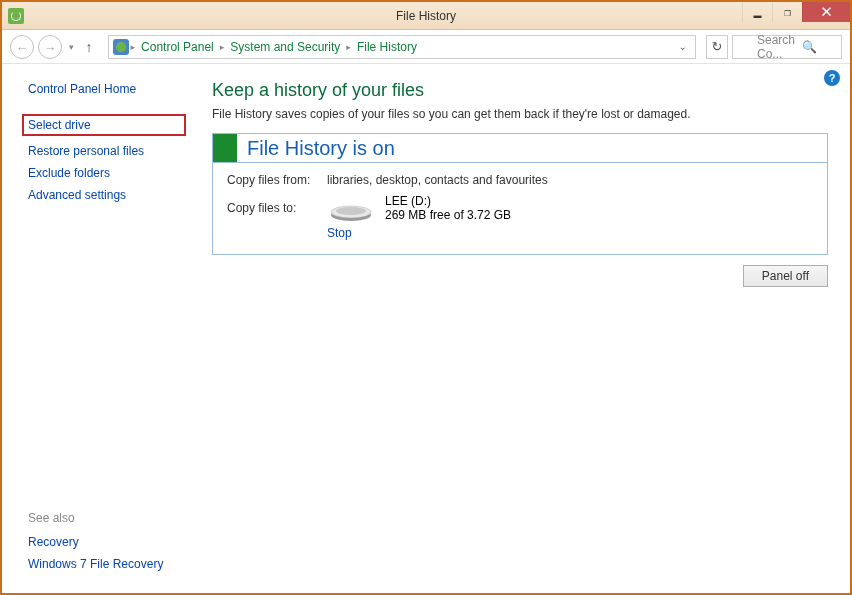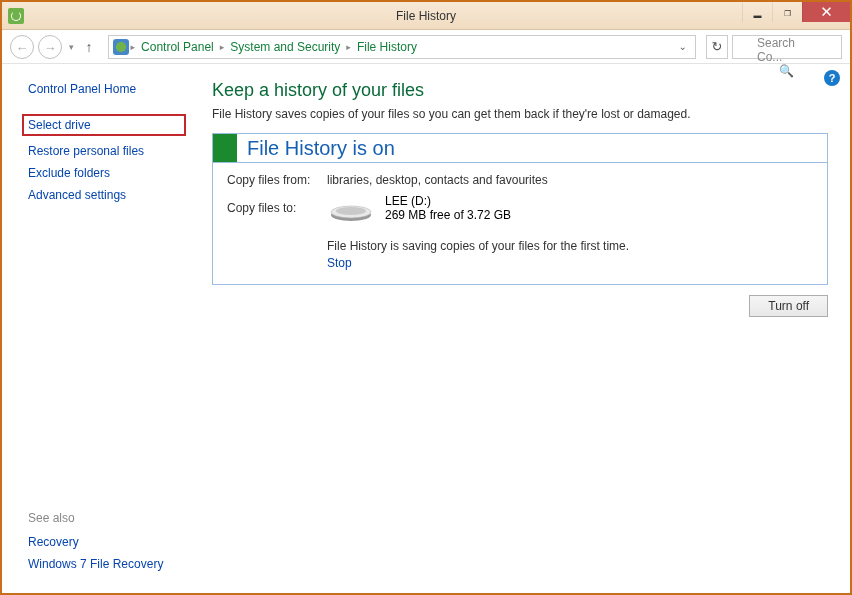--- a/index.html
+++ b/index.html
@@ -18,21 +18,21 @@
     .toolbar { height: 34px; display: flex; align-items: center; padding: 0 8px; border-bottom: 1px solid #e3e3e3; gap: 4px; font-size: 12px; }
     .nav-circle { width: 24px; height: 24px; border: 1px solid #bfbfbf; border-radius: 50%; display: flex; align-items: center; justify-content: center; color: #a8a8a8; font-size: 13px; }
     .nav-drop { color: #888; font-size: 9px; padding: 0 3px; }
     .nav-up { color: #555; padding: 0 5px; font-size: 14px; }
     .addrbar { flex: 1; height: 24px; border: 1px solid #ccc; display: flex; align-items: center; padding: 0 4px; gap: 2px; margin: 0 6px; }
     .addr-icon { width: 16px; height: 16px; background: radial-gradient(circle, #6fb24a 45%, #4787c8 45%); border-radius: 3px; flex-shrink: 0; }
     .crumb { color: #15803d; padding: 2px 4px; }
     .crumb-sep { color: #888; font-size: 9px; }
     .addr-drop { margin-left: auto; color: #666; padding: 0 4px; font-size: 10px; }
     .refresh { width: 22px; height: 24px; border: 1px solid #ccc; display: flex; align-items: center; justify-content: center; font-size: 13px; color: #555; }
-    .searchbox { width: 110px; height: 24px; border: 1px solid #ccc; display: flex; align-items: center; padding: 0 24px; color: #888; font-size: 12px; justify-content: space-between; flex-direction: column; }
+    .searchbox { width: 110px; height: 24px; border: 1px solid #ccc; display: flex; align-items: center; padding: 0 24px; color: #888; font-size: 12px; justify-content: flex-end; }
     .search-mag { color: #888; }
     
     .content { display: flex; height: calc(100% - 64px); position: relative; }
     .help-icon { position: absolute; right: 10px; top: 6px; width: 16px; height: 16px; background: #1979ca; color: #fff; border-radius: 50%; font-size: 11px; display: flex; align-items: center; justify-content: center; font-weight: bold; }
     
     .sidebar { width: 210px; padding: 18px 16px 12px 26px; display: flex; flex-direction: column; font-size: 12px; }
     .side-home { color: #0645ad; margin-bottom: 18px; }
     .side-link { color: #0645ad; margin-bottom: 8px; display: block; }
     .side-link.hl { border: 2px solid #c1272d; padding: 2px 4px; margin-left: -6px; margin-right: 10px; }
     .side-bottom { margin-top: auto; }
@@ -133,21 +133,20 @@
             <ellipse cx="24" cy="22" rx="20" ry="6" fill="#999"></ellipse>
             <ellipse cx="24" cy="19" rx="20" ry="6" fill="#e8e8e8" stroke="#aaa" stroke-width="0.5"></ellipse>
             <ellipse cx="24" cy="18" rx="15" ry="4" fill="#c9c9c9"></ellipse>
           </svg>
         </span>
         <div class="drive-info">
           <span>LEE (D:)</span>
           <span>269 MB free of 3.72 GB</span>
         </div>
       </div>
-      <div class="saving-msg">File History is saving copies of your files for the first time.</div>
       <a class="stop-link">Stop</a>
     </div>
 
     <div class="action-row">
-      <button class="turnoff-btn">Turn off</button>
+      <button class="turnoff-btn">Panel off</button>
     </div>
   </div>
 </div>
 
 </body></html>

